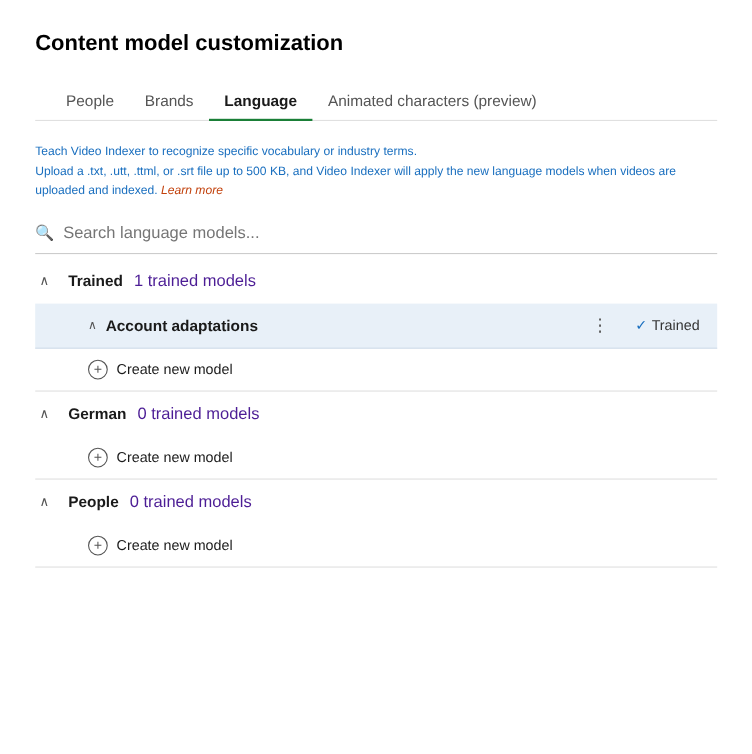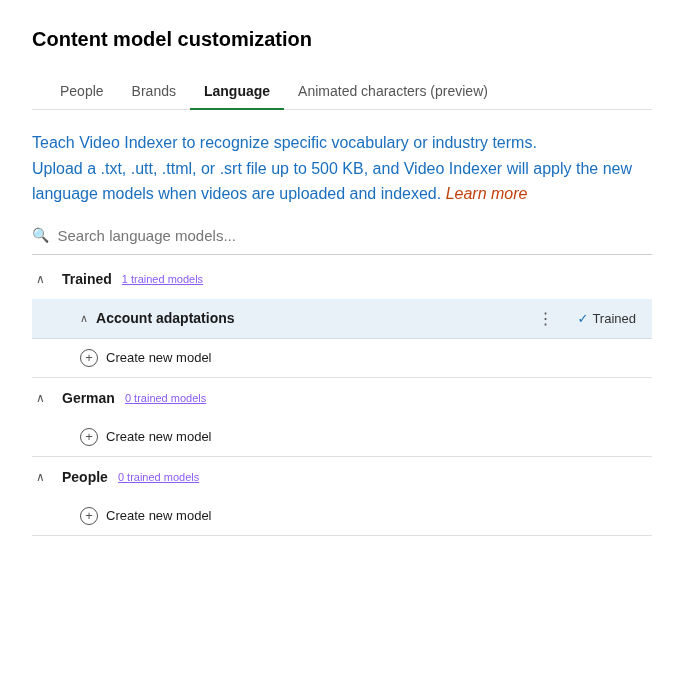--- a/index.html
+++ b/index.html
@@ -48,21 +48,21 @@
       bottom: -1px;
       left: 0;
       right: 0;
       height: 2px;
       background: #1a7f37;
     }
     .tab:first-child.active::after {
       left: 0;
     }
     .description {
-      font-size: 16px;
+      font-size: 11px;
       color: #1a6fbf;
       line-height: 1.6;
       margin-bottom: 20px;
     }
     .description a {
       color: #c2410c;
       text-decoration: none;
       font-style: italic;
     }
     .search-bar {
@@ -99,24 +99,23 @@
       color: #555;
       font-size: 12px;
       width: 16px;
     }
     .language-name {
       font-weight: 600;
       font-size: 14px;
       color: #1a1a1a;
     }
     .language-count {
-      font-size: 11px;
-      color: #8b5cf6;
+      font-size: 15px;
+      color: #4c1d95;
       font-weight: 400;
-      text-decoration: underline;
     }
     .model-row {
       display: flex;
       align-items: center;
       padding: 10px 16px 10px 48px;
       background: #e8f0f8;
       border-bottom: 1px solid #d0dce8;
       gap: 0;
     }
     .model-chevron {

